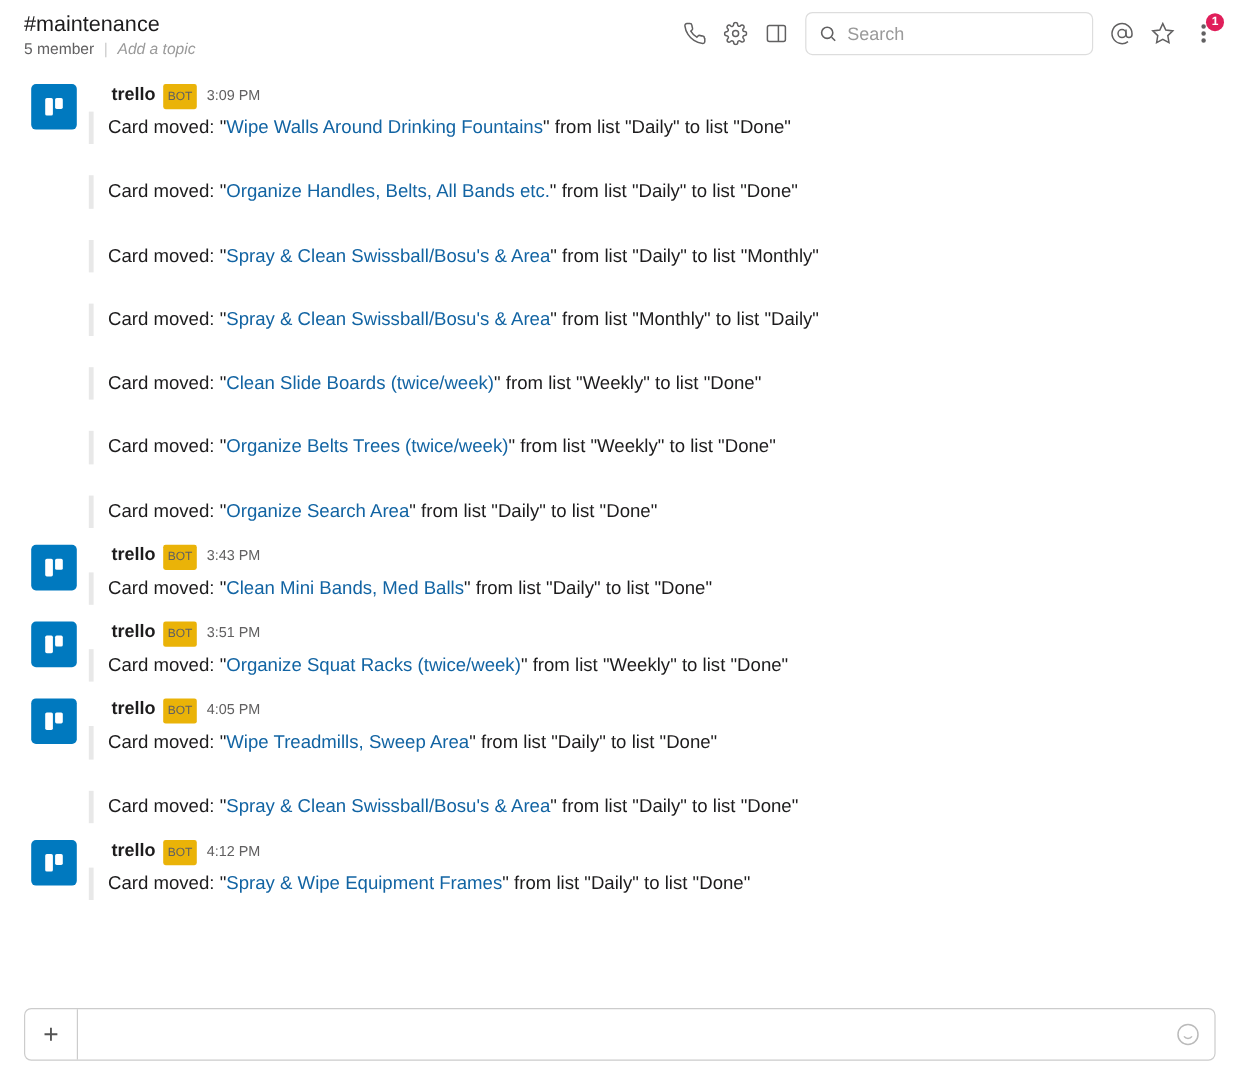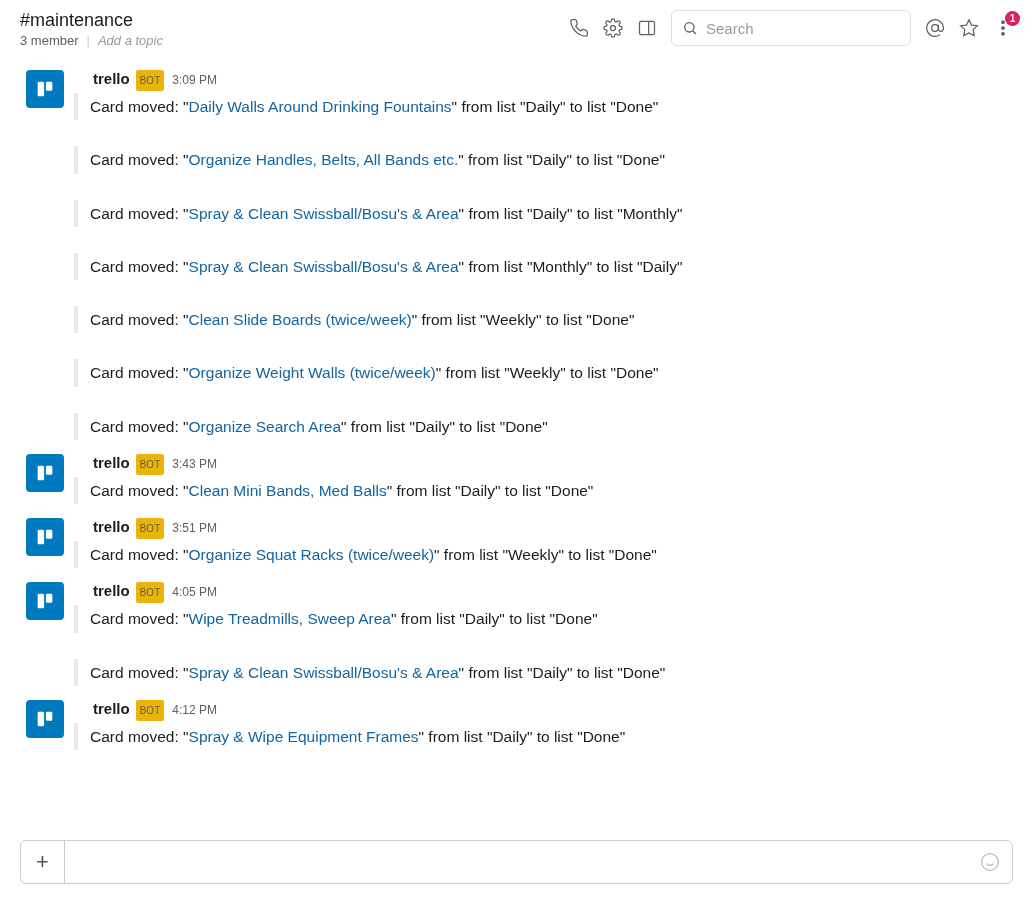--- a/index.html
+++ b/index.html
@@ -88,21 +88,21 @@
   }
   .composer-emoji svg { width:20px; height:20px; stroke:#bbb; fill:none; stroke-width:1.5;}
 </style>
 </head>
 <body>
 
 <div class="header">
   <div class="header-left">
     <div class="channel-name">#maintenance</div>
     <div class="channel-meta">
-      <span>3 member</span>
+      <span>5 member</span>
       <span class="meta-sep">|</span>
       <span class="add-topic">Add a topic</span>
     </div>
   </div>
   <div class="header-right">
     <span class="hicon">
       <svg viewBox="0 0 24 24">
           <path d="M22 16.9v3a2 2 0 0 1-2.2 2 19.8 19.8 0 0 1-8.6-3.1 19.5 19.5 0 0 1-6-6A19.8 19.8 0 0 1 2.1 4.2 2 2 0 0 1 4.1 2h3a2 2 0 0 1 2 1.7c.1.9.3 1.8.6 2.6a2 2 0 0 1-.5 2.1L8 9.6a16 16 0 0 0 6 6l1.2-1.2a2 2 0 0 1 2.1-.5c.8.3 1.7.5 2.6.6a2 2 0 0 1 1.7 2z"></path>
         </svg>
     </span>
@@ -155,26 +155,26 @@
           <rect x="4" y="4" width="7" height="16" rx="1.5" fill="#fff"></rect>
           <rect x="13" y="4" width="7" height="10" rx="1.5" fill="#fff"></rect>
         </svg>
       </div>
     <div class="msg-body">
       <div class="msg-head">
         <span class="sender">trello</span>
         <span class="bot-tag">BOT</span>
         <span class="time">3:09 PM</span>
       </div>
-    <div class="attachment">Card moved: "<span class="link">Daily Walls Around Drinking Fountains</span>" from list "Daily" to list "Done"</div>
+    <div class="attachment">Card moved: "<span class="link">Wipe Walls Around Drinking Fountains</span>" from list "Daily" to list "Done"</div>
         <div class="attachment continued">Card moved: "<span class="link">Organize Handles, Belts, All Bands etc.</span>" from list "Daily" to list "Done"</div>
         <div class="attachment continued">Card moved: "<span class="link">Spray &amp; Clean Swissball/Bosu's &amp; Area</span>" from list "Daily" to list "Monthly"</div>
         <div class="attachment continued">Card moved: "<span class="link">Spray &amp; Clean Swissball/Bosu's &amp; Area</span>" from list "Monthly" to list "Daily"</div>
         <div class="attachment continued">Card moved: "<span class="link">Clean Slide Boards (twice/week)</span>" from list "Weekly" to list "Done"</div>
-        <div class="attachment continued">Card moved: "<span class="link">Organize Weight Walls (twice/week)</span>" from list "Weekly" to list "Done"</div>
+        <div class="attachment continued">Card moved: "<span class="link">Organize Belts Trees (twice/week)</span>" from list "Weekly" to list "Done"</div>
         <div class="attachment continued">Card moved: "<span class="link">Organize Search Area</span>" from list "Daily" to list "Done"</div>
       </div>
     </div>
     <div class="msg-group">
     <div class="avatar">
         <svg viewBox="0 0 24 24">
           <rect x="2" y="2" width="20" height="20" rx="3" fill="#fff" opacity="0"></rect>
           <rect x="4" y="4" width="7" height="16" rx="1.5" fill="#fff"></rect>
           <rect x="13" y="4" width="7" height="10" rx="1.5" fill="#fff"></rect>
         </svg>

